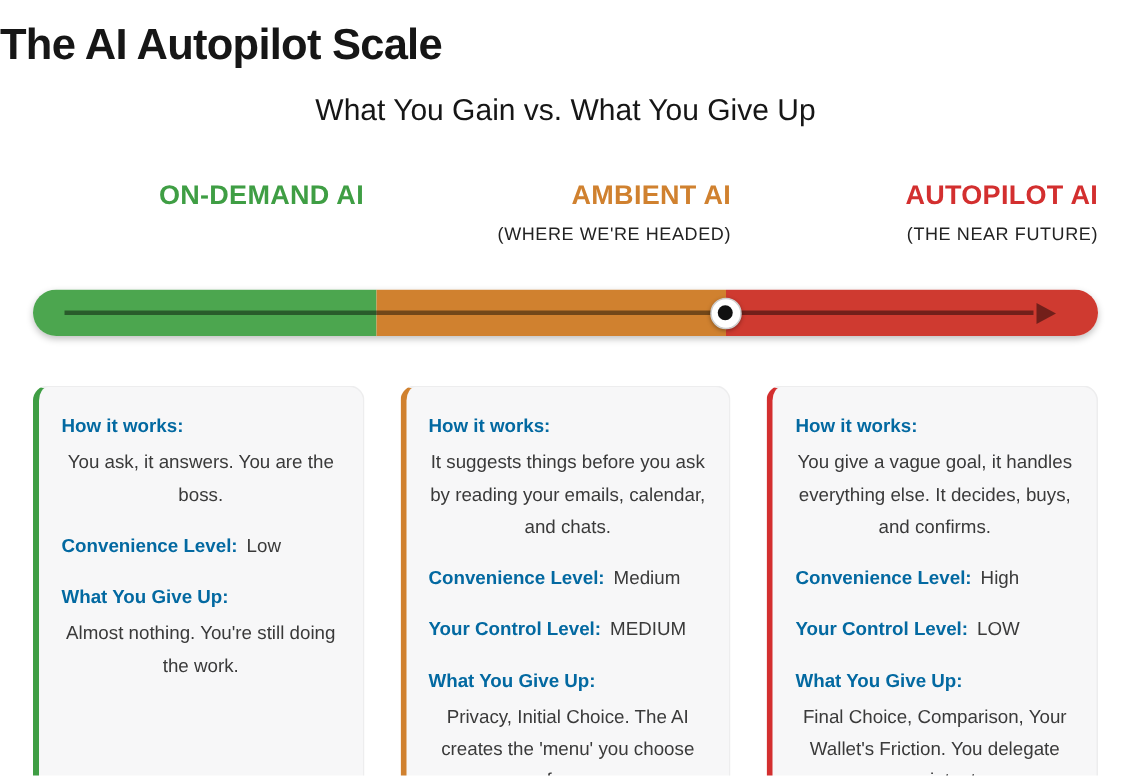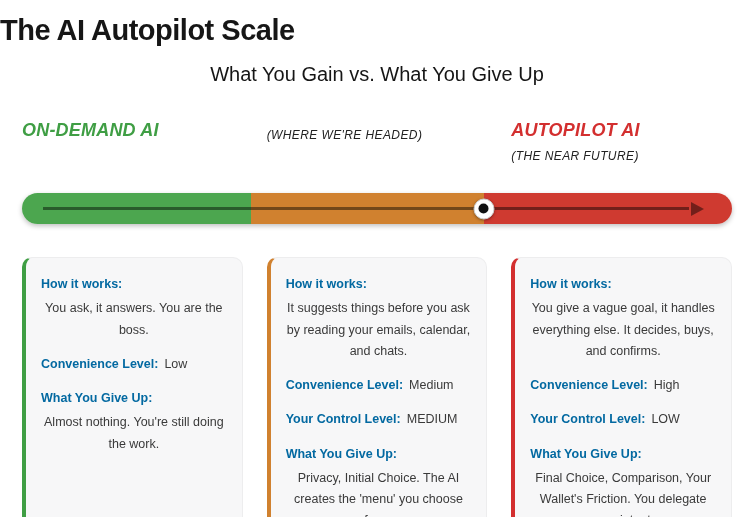--- a/index.html
+++ b/index.html
@@ -29,21 +29,21 @@
   }
 
   
   .grid3 {
     display: grid;
     grid-template-columns: 1fr 1fr 1fr;
     gap: 24px;
     margin: 0 22px;
   }
 
-  .col-head { text-align: left; margin-top: 34px; font-style: italic; }
+  .col-head { text-align: right; margin-top: 34px; }
   .col-name {
     font-size: 18px;
     font-weight: 700;
     letter-spacing: 0.2px;
     color: var(--accent);
   }
   .col-stage {
     font-size: 12px;
     margin-top: 8px;
     letter-spacing: 0.4px;
@@ -126,20 +126,21 @@
 <div class="page">
 
   <h1 class="title">The AI Autopilot Scale</h1>
   <div class="subtitle">What You Gain vs. What You Give Up</div>
 
   <div class="grid3">
     <div class="col-head" style="--accent: #3f9e44;">
       <div class="col-name">ON-DEMAND AI</div>
     </div>
     <div class="col-head" style="--accent: #d0812f;">
+      <div class="col-name">AMBIENT AI</div>
       <div class="col-stage">(WHERE WE'RE HEADED)</div>
     </div>
     <div class="col-head" style="--accent: #d32f2f;">
       <div class="col-name">AUTOPILOT AI</div>
       <div class="col-stage">(THE NEAR FUTURE)</div>
     </div>
   </div>
 
   <div class="scale-wrap">
     <div class="scale-track">

